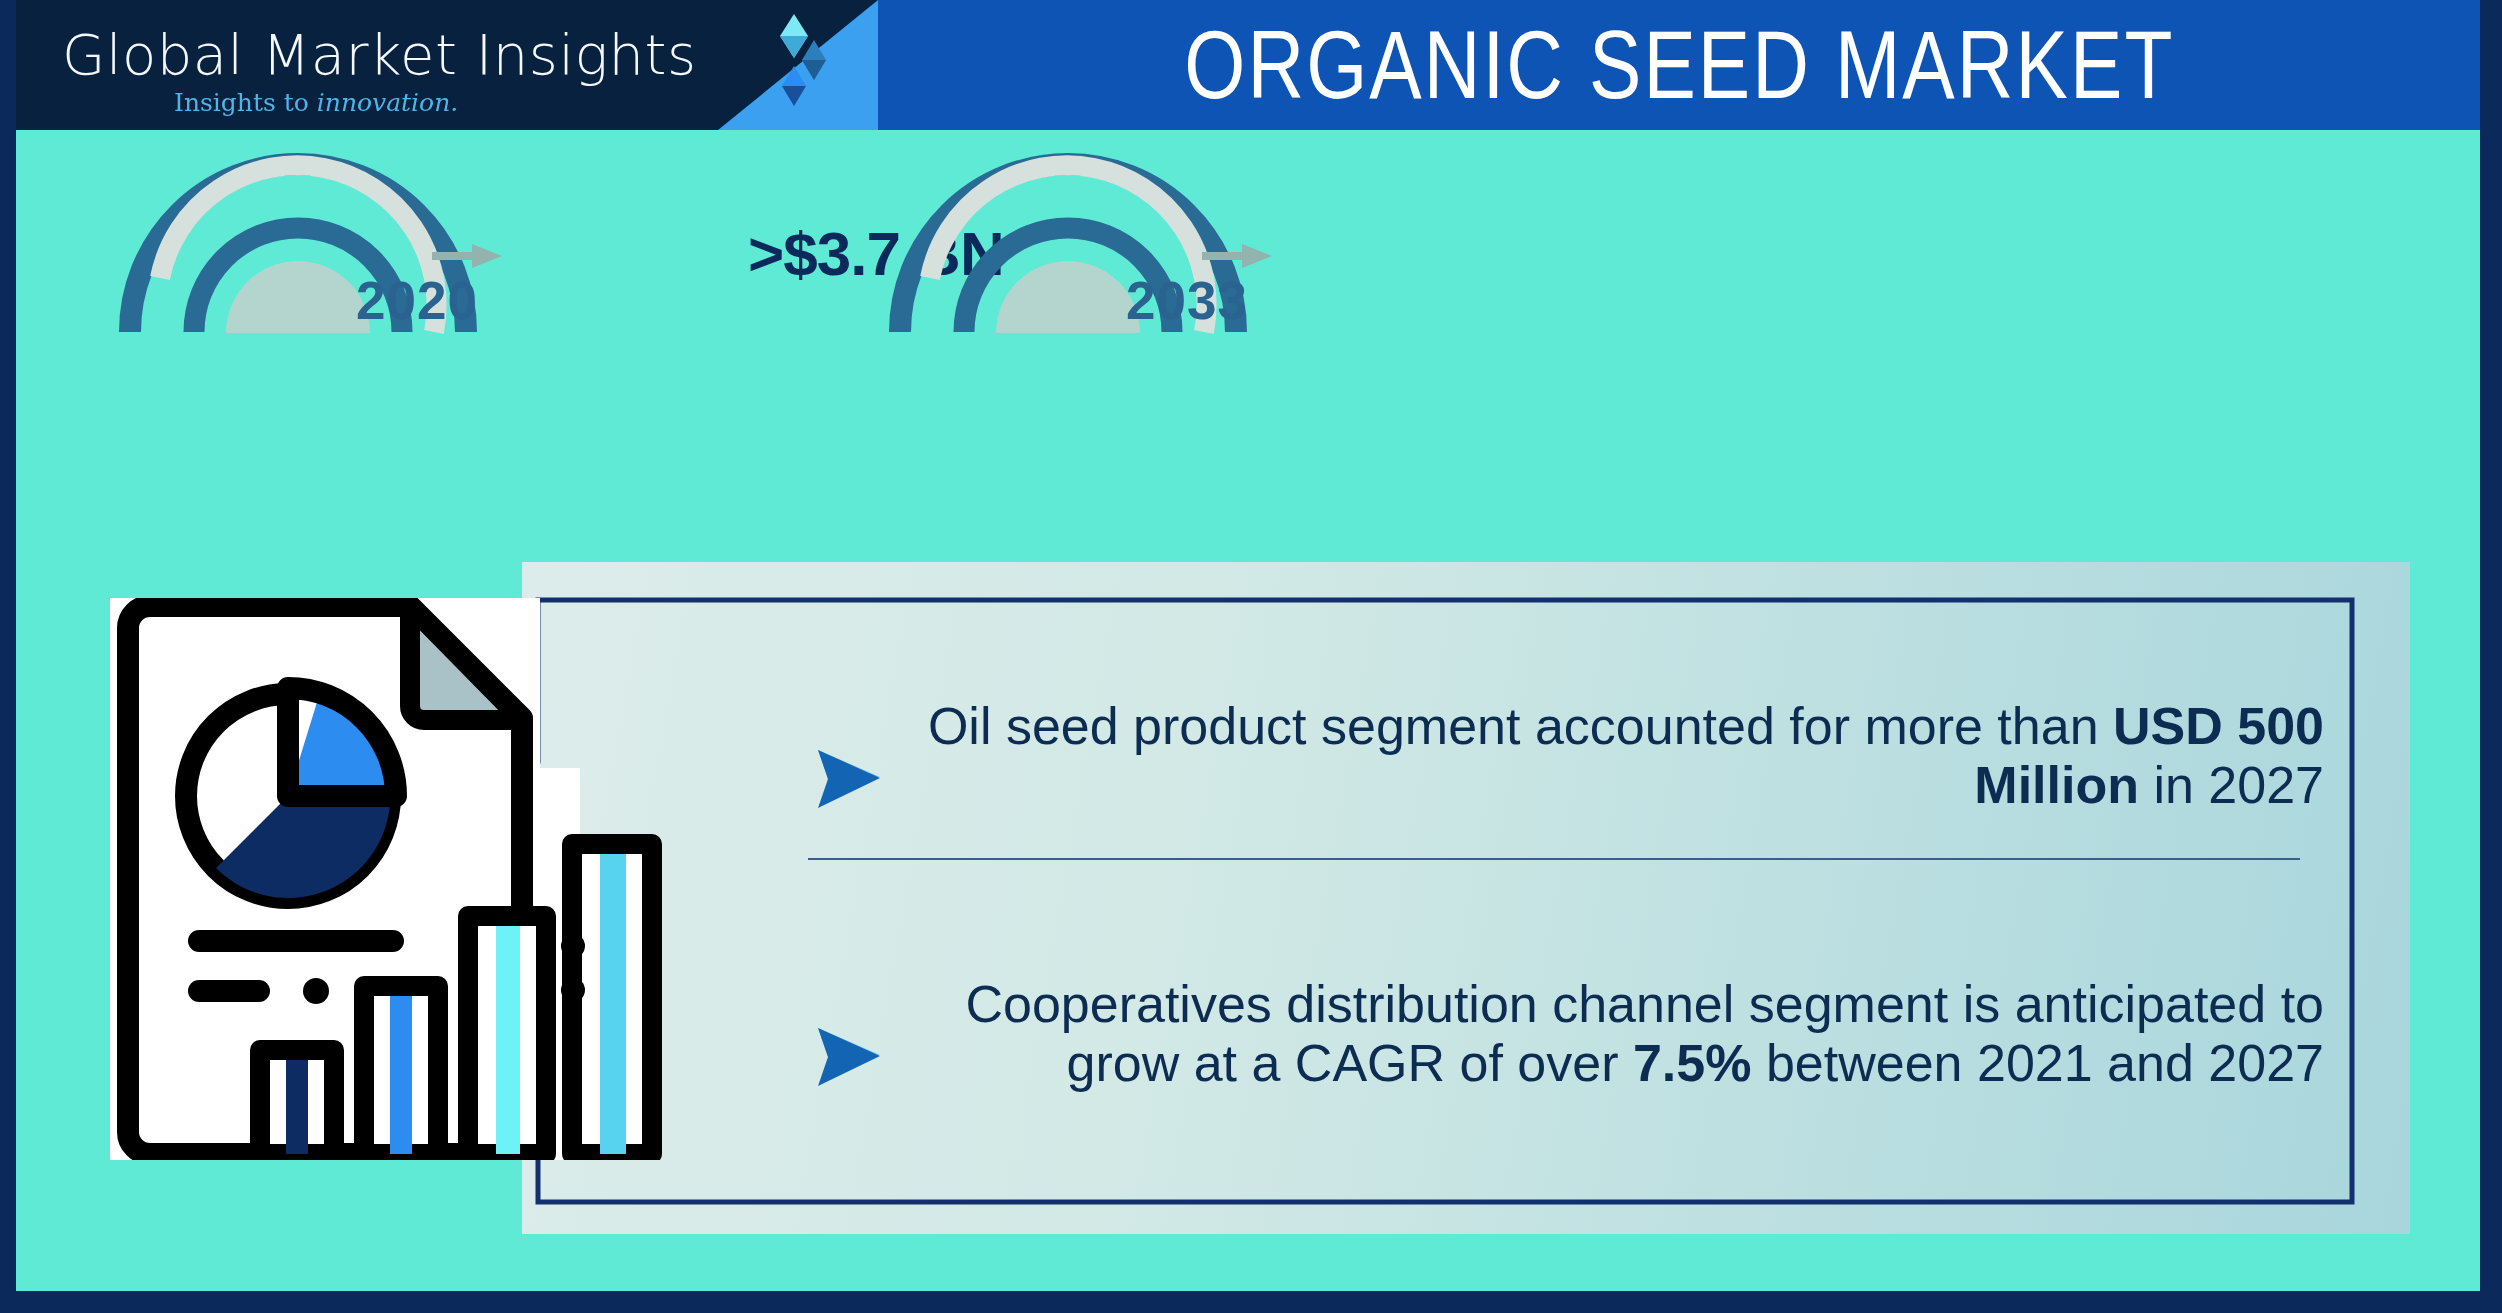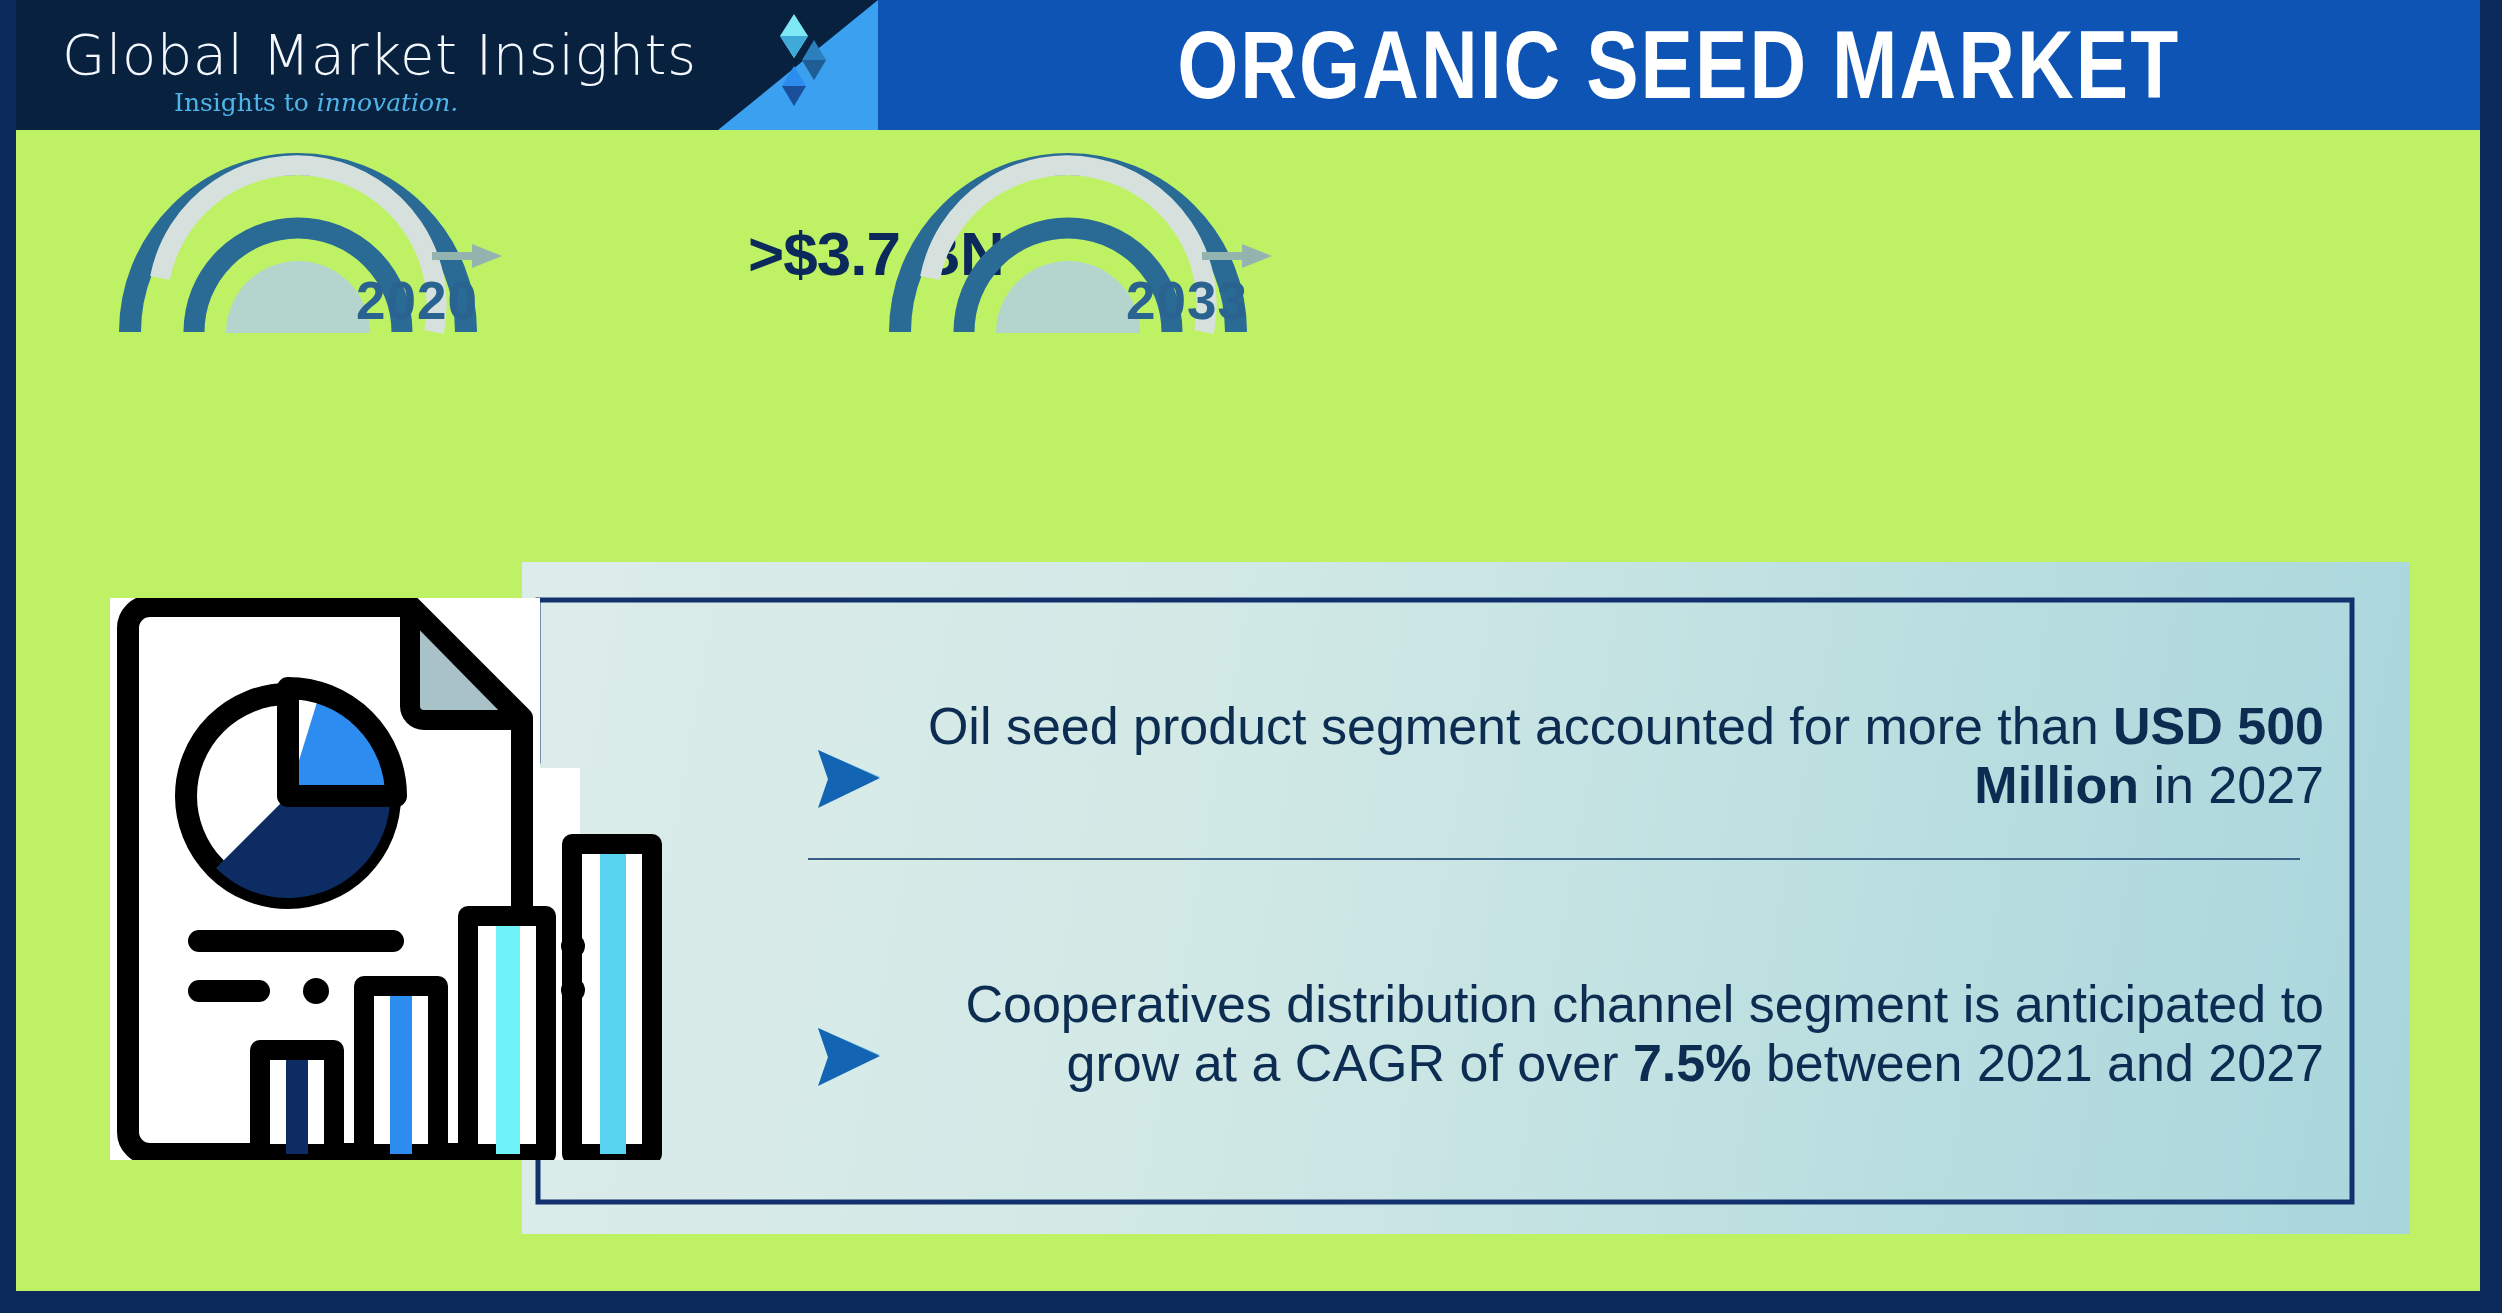--- a/index.html
+++ b/index.html
@@ -7,21 +7,21 @@
     padding: 0;
     background: #ffffff;
   }
   body {
     font-family: "Liberation Sans", sans-serif;
   }
   .infographic {
     position: relative;
     width: 2502px;
     height: 1313px;
-    background: #bef264;
+    background: #5eead4;
     box-sizing: border-box;
     overflow: hidden;
   }
 
   
   .frame-left,
   .frame-right,
   .frame-bottom,
   .frame-top {
     position: absolute;
@@ -82,21 +82,21 @@
     background: #0d54b5;
   }
   .header-title {
     position: absolute;
     left: 0; right: 0;
     top: 50%;
     transform: translateY(-50%);
     text-align: center;
     color: #ffffff;
     font-family: "Liberation Sans", sans-serif;
-    font-weight: bold;
+    font-weight: normal;
     font-size: 77px;
     letter-spacing: 2px;
     transform-origin: center;
     white-space: nowrap;
   }
   .header-title span {
     display: inline-block;
     transform: scaleX(1.02) scaleY(1.25);
   }
 

